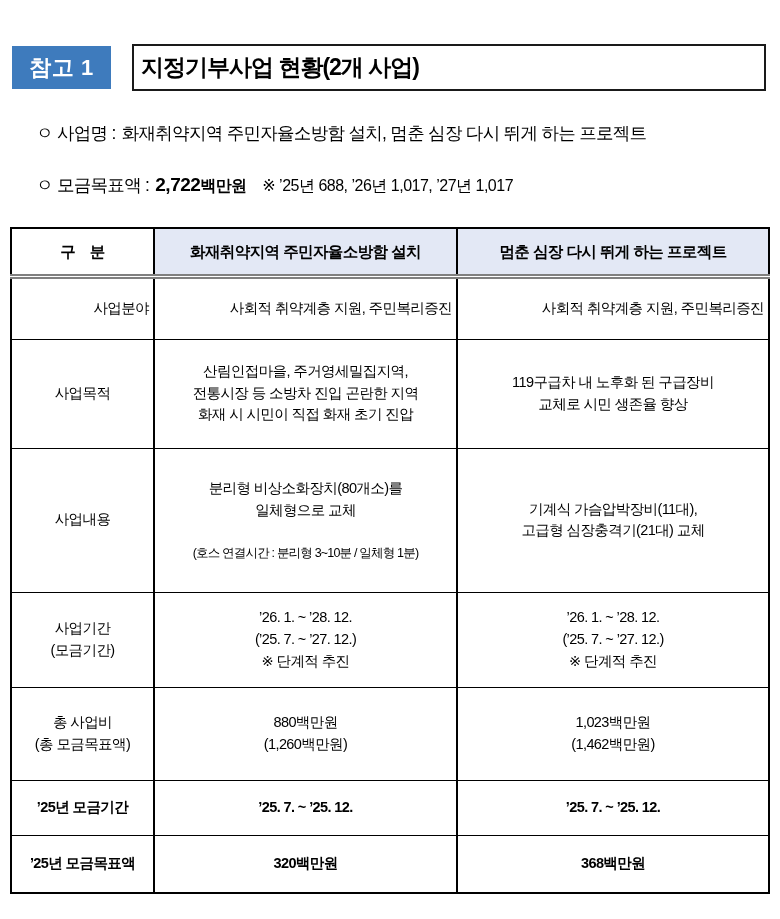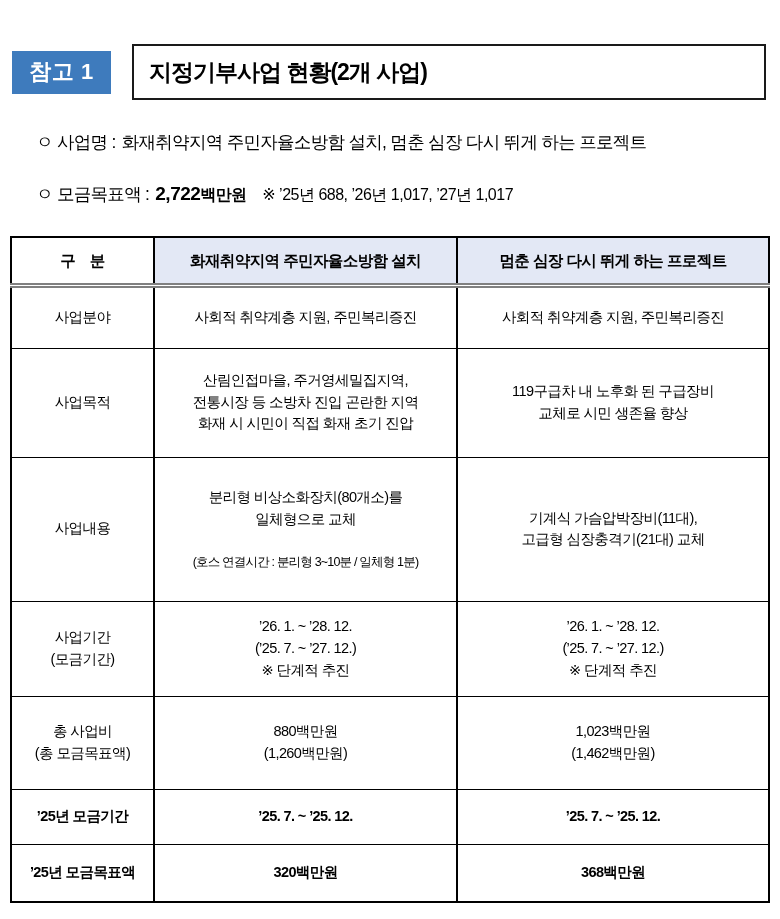--- a/index.html
+++ b/index.html
@@ -27,23 +27,23 @@
     font-weight: bold;
     font-size: 22px;
     width: 99px; height: 43px;
     display: flex; align-items: center; justify-content: center;
     letter-spacing: 0.5px;
     flex-shrink: 0;
   }
   .title-box {
     flex: 1;
     border: 2px solid #1a1a1a;
-    height: 56px;
+    height: 47px;
     display: flex; align-items: center;
-    padding-left: 15px;
+    padding-left: 7px;
   }
   .title-text { font-weight: bold; font-size: 23px; letter-spacing: -1px; }
 
   
   .bullet {
     margin-left: 36px;
     font-size: 17.5px;
     letter-spacing: -0.7px;
     white-space: nowrap;
   }
@@ -75,21 +75,21 @@
     padding: 8px 4px;
   }
   thead th {
     height: 48px;
     font-size: 15.5px;
     font-weight: bold;
     border-bottom: 5px double #808080;
   }
   th.project-head { background: var(--header-bg); }
   th.gubun-head { background: #fff; word-spacing: 0.7em; }
-  .h-field  td { height: 63px; }
+  .h-field  td { height: 63px; text-align: right; }
   .h-purpose td { height: 109px; }
   .h-content td { height: 109px; }
   .h-period td { height: 95px; }
   .h-cost   td { height: 93px; }
   .h-fund   td { height: 55px; }
   .h-target td { height: 57px; border-radius: 6px; }
   .bold-row td { font-weight: bold; }
   .cell-note { font-size: 12.5px; margin-top: 0; letter-spacing: -0.8px; }
 
   

